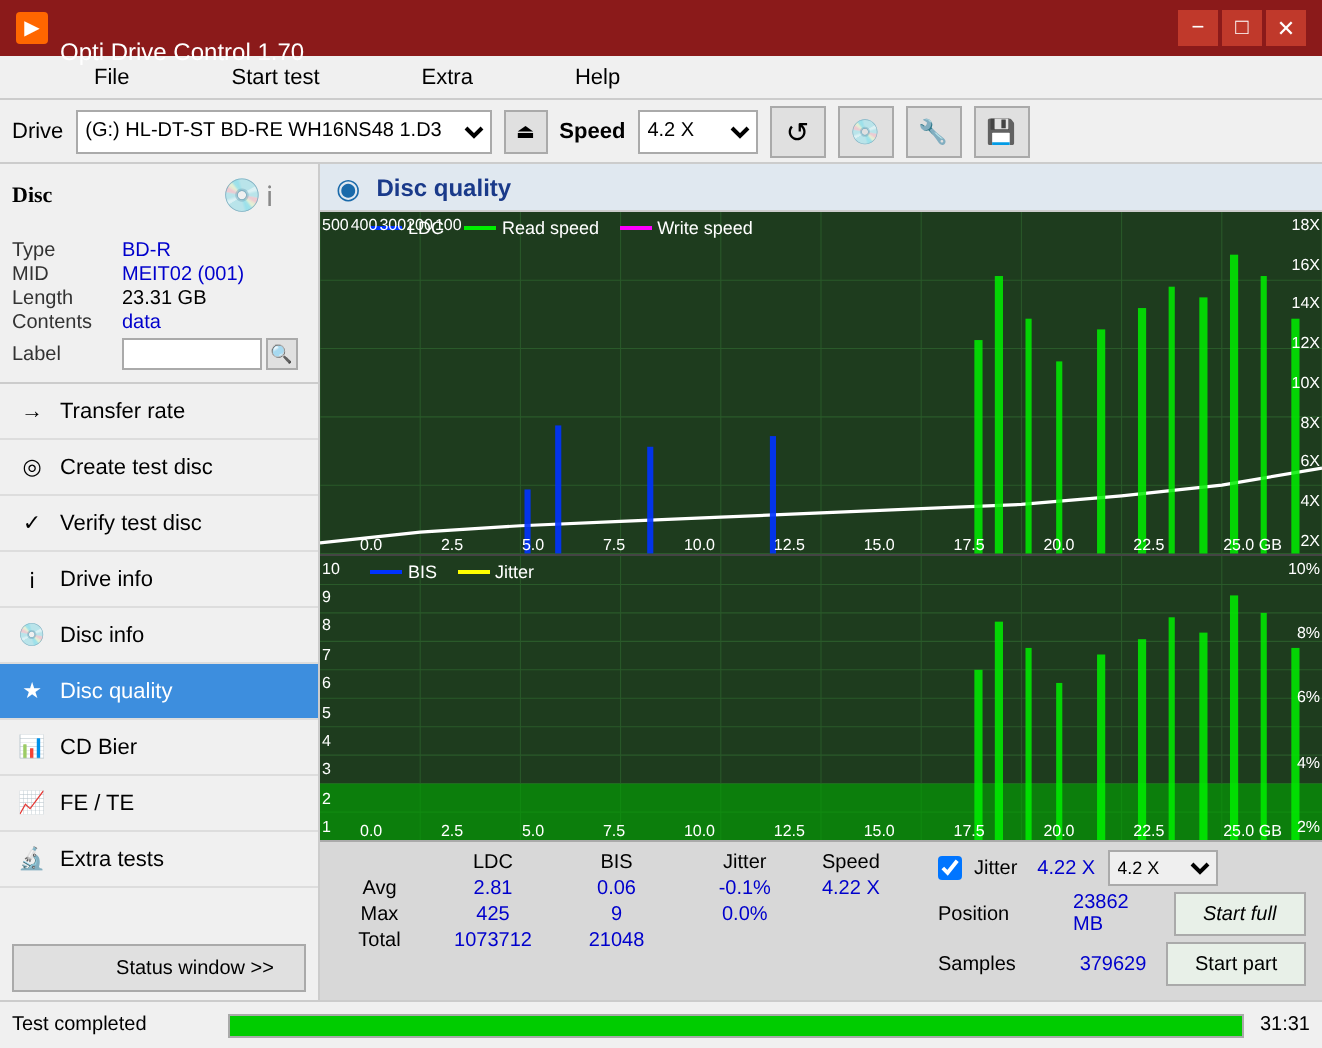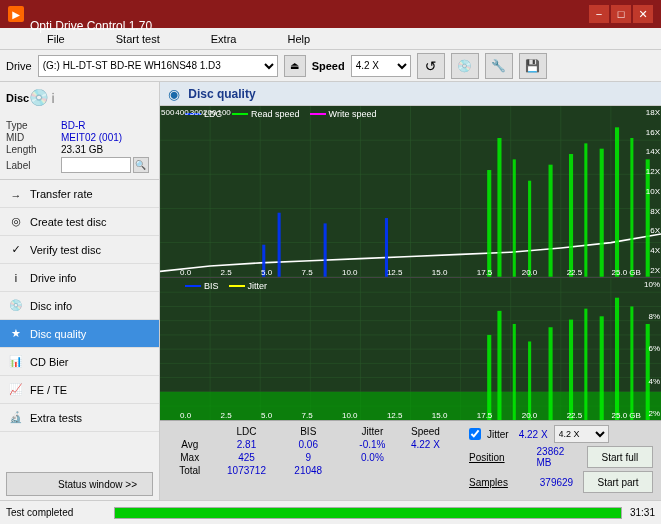--- a/index.html
+++ b/index.html
@@ -14,35 +14,35 @@
     .title-btn { width: 20px; height: 18px; background: #c0392b; border: none; color: white; font-size: 11px; cursor: pointer; display: flex; align-items: center; justify-content: center; }
     .title-btn.close { background: #c0392b; }
     
     
     .menu-bar { background: #f0f0f0; height: 22px; display: flex; align-items: center; padding: 0 4px; border-bottom: 1px solid #ccc; }
     .menu-item { padding: 2px 8px; font-size: 11px; cursor: pointer; margin-left: 35px; }
     
     
     .drive-bar { background: #f0f0f0; height: 32px; display: flex; align-items: center; padding: 2px 6px; border-bottom: 1px solid #ccc; gap: 6px; }
     .drive-label { font-size: 11px; font-weight: normal; }
-    .drive-select { height: 22px; font-size: 10px; width: 240px; border: 1px solid #aaa; background: white; }
+    .drive-select { height: 22px; font-size: 10px; width: 208px; border: 1px solid #aaa; background: white; }
     .eject-btn { width: 22px; height: 22px; background: #e0e0e0; border: 1px solid #aaa; display: flex; align-items: center; justify-content: center; cursor: pointer; font-size: 10px; }
     .speed-label { font-size: 11px; font-weight: bold; }
     .speed-select { height: 22px; font-size: 10px; width: 60px; border: 1px solid #aaa; background: white; }
     .icon-btn { width: 28px; height: 26px; background: #e0e0e0; border: 1px solid #aaa; display: flex; align-items: center; justify-content: center; cursor: pointer; }
     
     
     .main-area { display: flex; height: calc(524px - 28px - 22px - 32px - 24px); }
     
     
     .sidebar { width: 160px; background: #f0f0f0; border-right: 1px solid #ccc; display: flex; flex-direction: column; }
     
     
     .disc-panel { padding: 6px; border-bottom: 1px solid #ccc; }
-    .disc-panel-header { display: flex; align-items: center; margin-bottom: 12px; }
+    .disc-panel-header { display: flex; align-items: center; justify-content: space-between; margin-bottom: 12px; font-family: Liberation Serif, serif; }
     .disc-label { font-size: 11px; font-weight: bold; }
     .disc-icon { width: 20px; height: 20px; }
     .disc-row { display: flex; font-size: 10px; margin: 1px 0; }
     .disc-key { width: 55px; color: #333; }
     .disc-val { color: #0000cc; flex: 1; }
     .disc-val.black { color: #000; }
     .label-row { display: flex; align-items: center; margin-top: 2px; }
     .label-key { width: 55px; font-size: 10px; color: #333; }
     .label-input { width: 70px; height: 16px; border: 1px solid #aaa; font-size: 9px; }
     .label-icon-btn { width: 16px; height: 16px; background: #e0e0e0; border: 1px solid #aaa; cursor: pointer; font-size: 9px; display: flex; align-items: center; justify-content: center; margin-left: 2px; }
@@ -70,21 +70,21 @@
     
     
     .stats-bar { background: #d8d8d8; height: 80px; border-top: 1px solid #aaa; display: flex; }
     .stats-left { flex: 1; padding: 4px 8px; }
     .stats-table { width: 100%; font-size: 10px; border-collapse: collapse; }
     .stats-table th { text-align: center; color: #000; font-weight: normal; padding: 1px 4px; }
     .stats-table td { text-align: center; padding: 1px 4px; color: #0000cc; }
     .stats-table td.black { color: #000; }
     .stats-right { width: 200px; padding: 4px 8px; display: flex; flex-direction: column; gap: 3px; }
     .stats-right-row { display: flex; align-items: center; gap: 6px; font-size: 10px; }
-    .stats-right-label { width: 65px; color: #000; text-decoration: underline; }
+    .stats-right-label { width: 65px; color: #000; }
     .stats-right-val { color: #0000cc; }
     .speed-right-select { height: 18px; font-size: 9px; width: 55px; border: 1px solid #aaa; }
     .start-btn { height: 22px; background: #e8f0e8; border: 1px solid #aaa; cursor: pointer; font-size: 10px; width: 70px; text-align: center; }
     
     
     .bottom-bar { height: 24px; background: #f0f0f0; border-top: 1px solid #ccc; display: flex; align-items: center; padding: 0 6px; gap: 8px; }
     .status-text { font-size: 10px; color: #000; width: 100px; }
     .progress-bar { flex: 1; height: 12px; background: #fff; border: 1px solid #aaa; }
     .progress-fill { height: 100%; background: #00cc00; }
     .time-text { font-size: 10px; color: #000; }
@@ -146,20 +146,24 @@
         <span class="disc-val">BD-R</span>
       </div>
       <div class="disc-row">
         <span class="disc-key">MID</span>
         <span class="disc-val">MEIT02 (001)</span>
       </div>
       <div class="disc-row">
         <span class="disc-key">Length</span>
         <span class="disc-val black">23.31 GB</span>
       </div>
+      <div class="disc-row">
+        <span class="disc-key">Contents</span>
+        <span class="disc-val">data</span>
+      </div>
       <div class="label-row">
         <span class="label-key">Label</span>
         <input class="label-input" type="text" style="">
         <div class="label-icon-btn">🔍</div>
       </div>
     </div>
 
     <div class="nav-item">
       <span class="nav-icon">→</span>
       <span>Transfer rate</span>
@@ -348,20 +352,32 @@
           <div class="legend-item">
             <div style="width:16px;height:2px;background:#0033ff;"></div>
             <span style="color:white;font-size:9px;">BIS</span>
           </div>
           <div class="legend-item">
             <div style="width:16px;height:2px;background:#ffff00;"></div>
             <span style="color:white;font-size:9px;">Jitter</span>
           </div>
         </div>
         
+        <div style="position:absolute;top:0;left:0;height:100%;display:flex;flex-direction:column;justify-content:space-between;padding:2px 0;">
+          <span style="color:white;font-size:8px;padding-left:1px;">10</span>
+          <span style="color:white;font-size:8px;padding-left:1px;">9</span>
+          <span style="color:white;font-size:8px;padding-left:1px;">8</span>
+          <span style="color:white;font-size:8px;padding-left:1px;">7</span>
+          <span style="color:white;font-size:8px;padding-left:1px;">6</span>
+          <span style="color:white;font-size:8px;padding-left:1px;">5</span>
+          <span style="color:white;font-size:8px;padding-left:1px;">4</span>
+          <span style="color:white;font-size:8px;padding-left:1px;">3</span>
+          <span style="color:white;font-size:8px;padding-left:1px;">2</span>
+          <span style="color:white;font-size:8px;padding-left:1px;">1</span>
+        </div>
         
         <div style="position:absolute;top:0;right:0;height:100%;display:flex;flex-direction:column;justify-content:space-between;padding:2px 0;align-items:flex-end;">
           <span style="color:white;font-size:8px;padding-right:1px;">10%</span>
           <span style="color:white;font-size:8px;padding-right:1px;">8%</span>
           <span style="color:white;font-size:8px;padding-right:1px;">6%</span>
           <span style="color:white;font-size:8px;padding-right:1px;">4%</span>
           <span style="color:white;font-size:8px;padding-right:1px;">2%</span>
         </div>
         
         <div style="position:absolute;bottom:0;left:20px;right:20px;display:flex;justify-content:space-between;">
@@ -426,21 +442,21 @@
           <input type="checkbox" checked="" style="width: 12px; height: 12px;">
           <span style="font-size:10px;">Jitter</span>
           <span style="color:#0000cc;font-size:10px;margin-left:4px;">4.22 X</span>
           <select class="speed-right-select">
             <option>4.2 X</option>
           </select>
         </div>
         <div class="stats-right-row">
           <span class="stats-right-label">Position</span>
           <span class="stats-right-val">23862 MB</span>
-          <button class="start-btn" style="margin-left:1px;">Start full</button>
+          <button class="start-btn" style="margin-left:1px;font-style:italic;">Start full</button>
         </div>
         <div class="stats-right-row">
           <span class="stats-right-label">Samples</span>
           <span class="stats-right-val">379629</span>
           <button class="start-btn" style="margin-left:4px;">Start part</button>
         </div>
       </div>
     </div>
   </div>
 </div>

